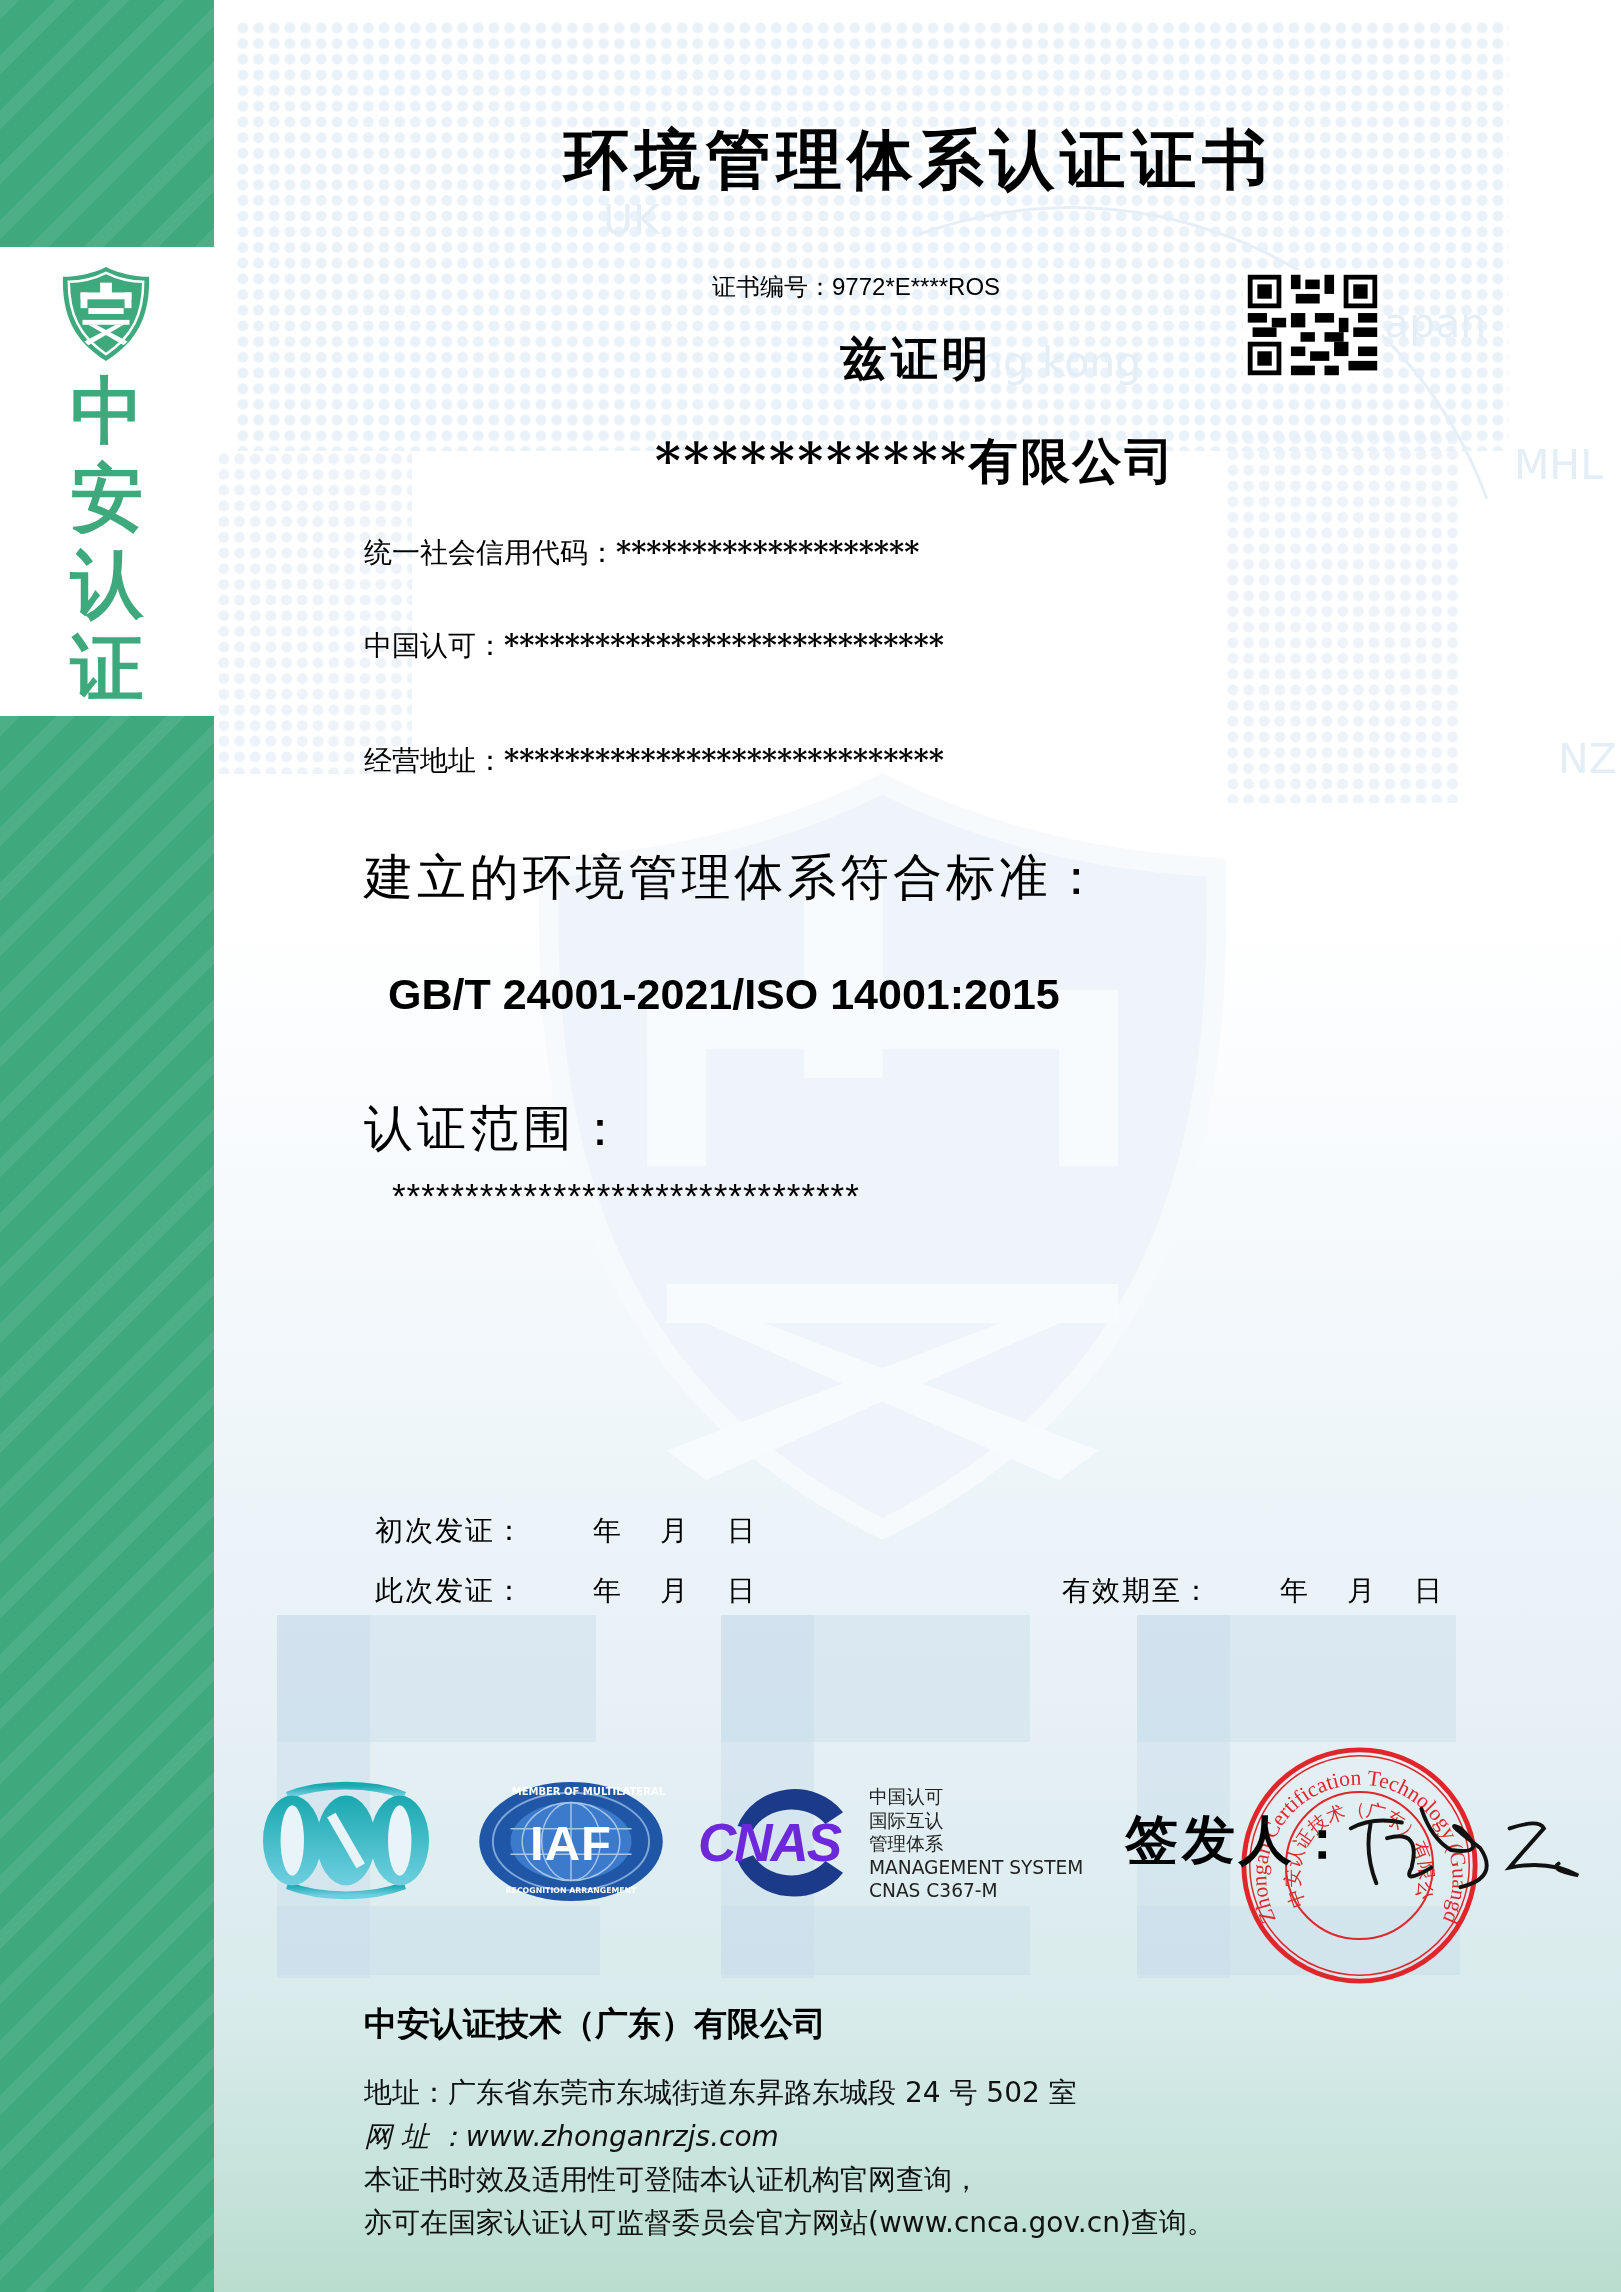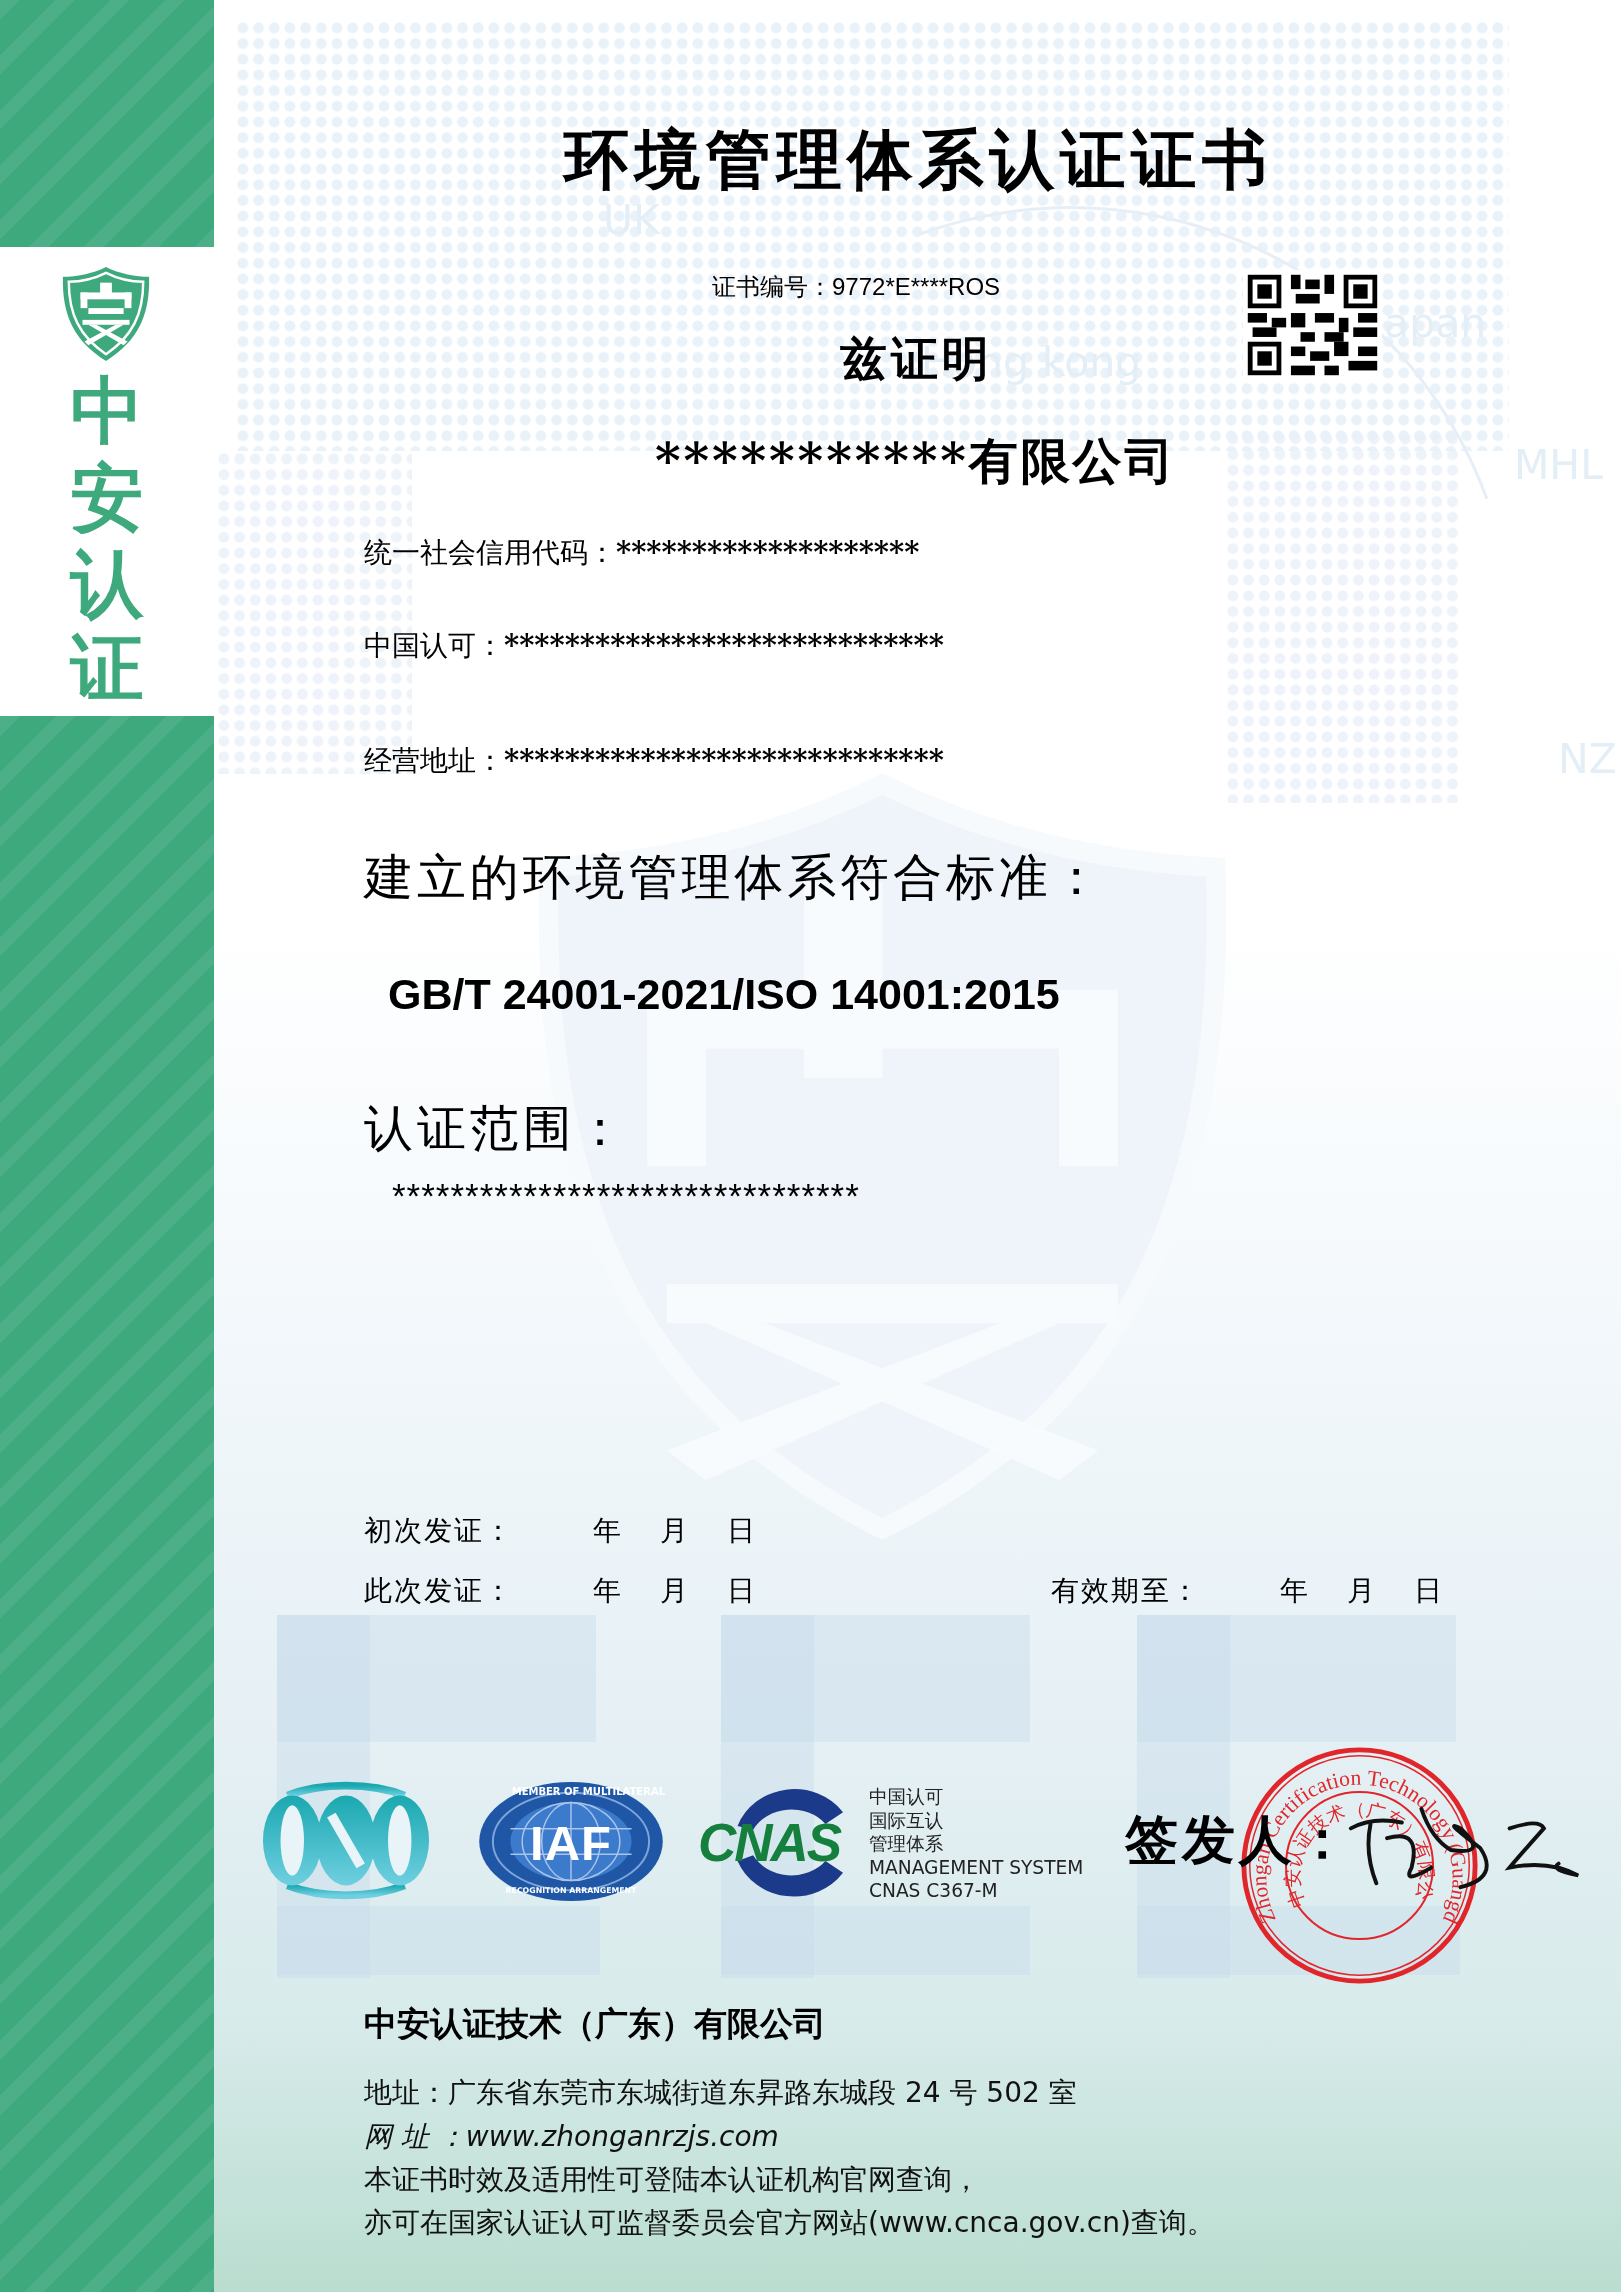--- a/index.html
+++ b/index.html
@@ -50,21 +50,21 @@
   .title { left: 564px; top: 116px; font-size: 65px; font-weight: bold; letter-spacing: 5.9px; }
   .cert-no { left: 712px; top: 271px; font-size: 24px; }
   .hereby { left: 840px; top: 328px; font-size: 47px; font-weight: bold; letter-spacing: 3.9px; }
   .company { left: 655px; top: 429px; font-size: 49px; font-weight: bold; letter-spacing: 2.9px; }
   .field { left: 364px; font-size: 28px; }
   .field .stars { font-weight: bold; font-size: 29px; }
   .std-heading { left: 364px; top: 845px; font-size: 49px; letter-spacing: 3.9px; }
   .std-code { left: 388px; top: 970px; font-family: "Liberation Sans", "DejaVu Sans", sans-serif; font-weight: bold; font-size: 43px; }
   .scope-heading { left: 364px; top: 1096px; font-size: 49px; letter-spacing: 3.9px; }
   .scope-value { left: 392px; top: 1176px; font-family: "Liberation Sans", sans-serif; font-size: 35px; letter-spacing: 1px; }
-  .date-label { font-size: 28px; letter-spacing: 2px; }
+  .date-label { font-size: 28px; letter-spacing: 2px; margin-left: 11px; }
   .date-part { font-size: 28px; }
 
   .qr {
     position: absolute; left: 1243px; top: 270px; width: 139px; height: 110px; background: #fff;
   }
 
   
   .logo-text { font-family: "DejaVu Sans", sans-serif; font-size: 18.6px; line-height: 23.5px; color: #222; }
   .signer { left: 1125px; top: 1805px; font-size: 53px; letter-spacing: 3.9px; font-weight: bold; }
   .issuer { left: 364px; top: 2002px; font-family: "DejaVu Sans", sans-serif; font-size: 33px; font-weight: bold; }
@@ -241,21 +241,21 @@
   <div class="abs" style="left:0;top:35px;width:188px;text-align:center;font-family:'Liberation Sans',sans-serif;font-weight:bold;font-size:49px;color:#fff;letter-spacing:1px;">IAF</div>
   <div class="abs" style="left:0;top:5.9px;width:188px;text-align:right;font-family:'DejaVu Sans',sans-serif;font-size:10px;color:#fff;font-weight:bold;">MEMBER OF MULTILATERAL</div>
   <div class="abs" style="left:0;top:106px;width:188px;text-align:center;font-family:'DejaVu Sans',sans-serif;font-size:7.8px;color:#fff;font-weight:bold;">RECOGNITION ARRANGEMENT</div>
 </div>
 
 <div class="abs" style="left:698px;top:1779px;width:167px;height:125px;">
   <svg width="167" height="125" viewBox="0 0 170 128">
     <path d="M40 48 A62 58 0 0 1 148 34 L130 46 A44 38 0 0 0 56 52 Z" fill="#1c3a8a"></path>
     <path d="M40 84 A62 58 0 0 0 148 96 L130 84 A44 38 0 0 1 56 78 Z" fill="#1c3a8a"></path>
   </svg>
-  <div class="abs" style="left:0;top:33px;font-family:'Liberation Sans',sans-serif;font-weight:bold;font-style:italic;font-size:53px;color:#15803d;letter-spacing:-2px;">CNAS</div>
+  <div class="abs" style="left:0;top:33px;font-family:'Liberation Sans',sans-serif;font-weight:bold;font-style:italic;font-size:53px;color:#6d28d9;letter-spacing:-2px;">CNAS</div>
 </div>
 
 <div class="abs logo-text" style="left:869px;top:1785px;">
   <div>中国认可</div>
   <div>国际互认</div>
   <div>管理体系</div>
   <div>MANAGEMENT SYSTEM</div>
   <div>CNAS C367-M</div>
 </div>
 

